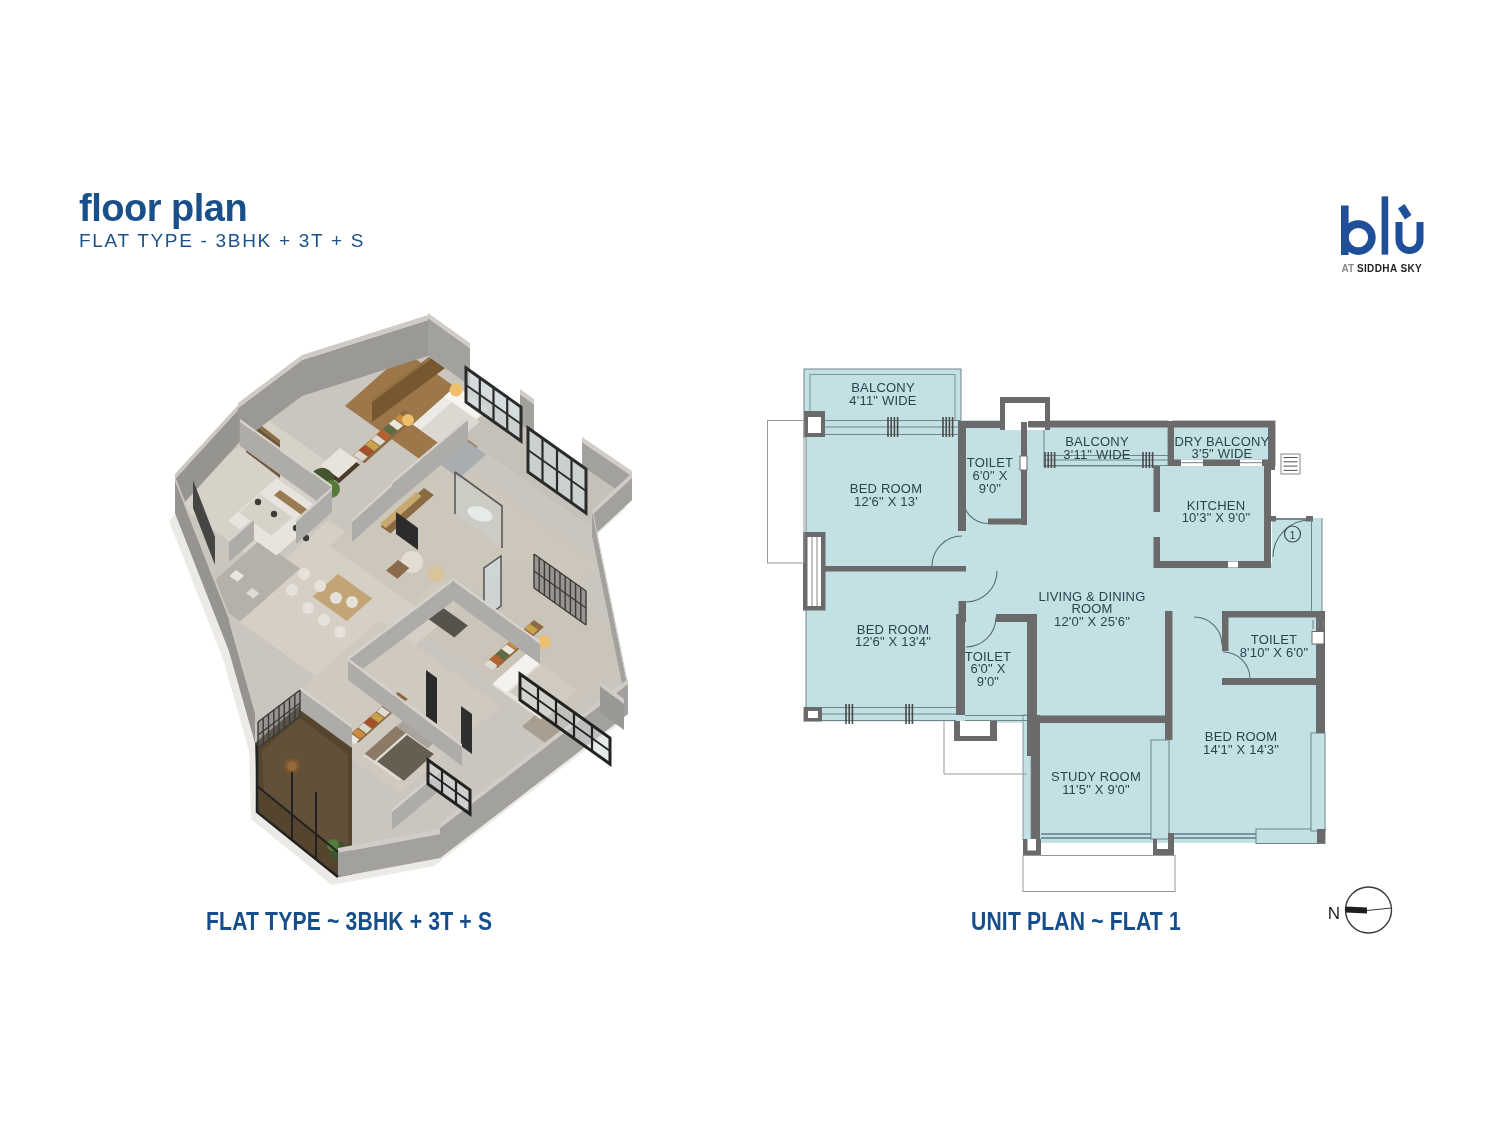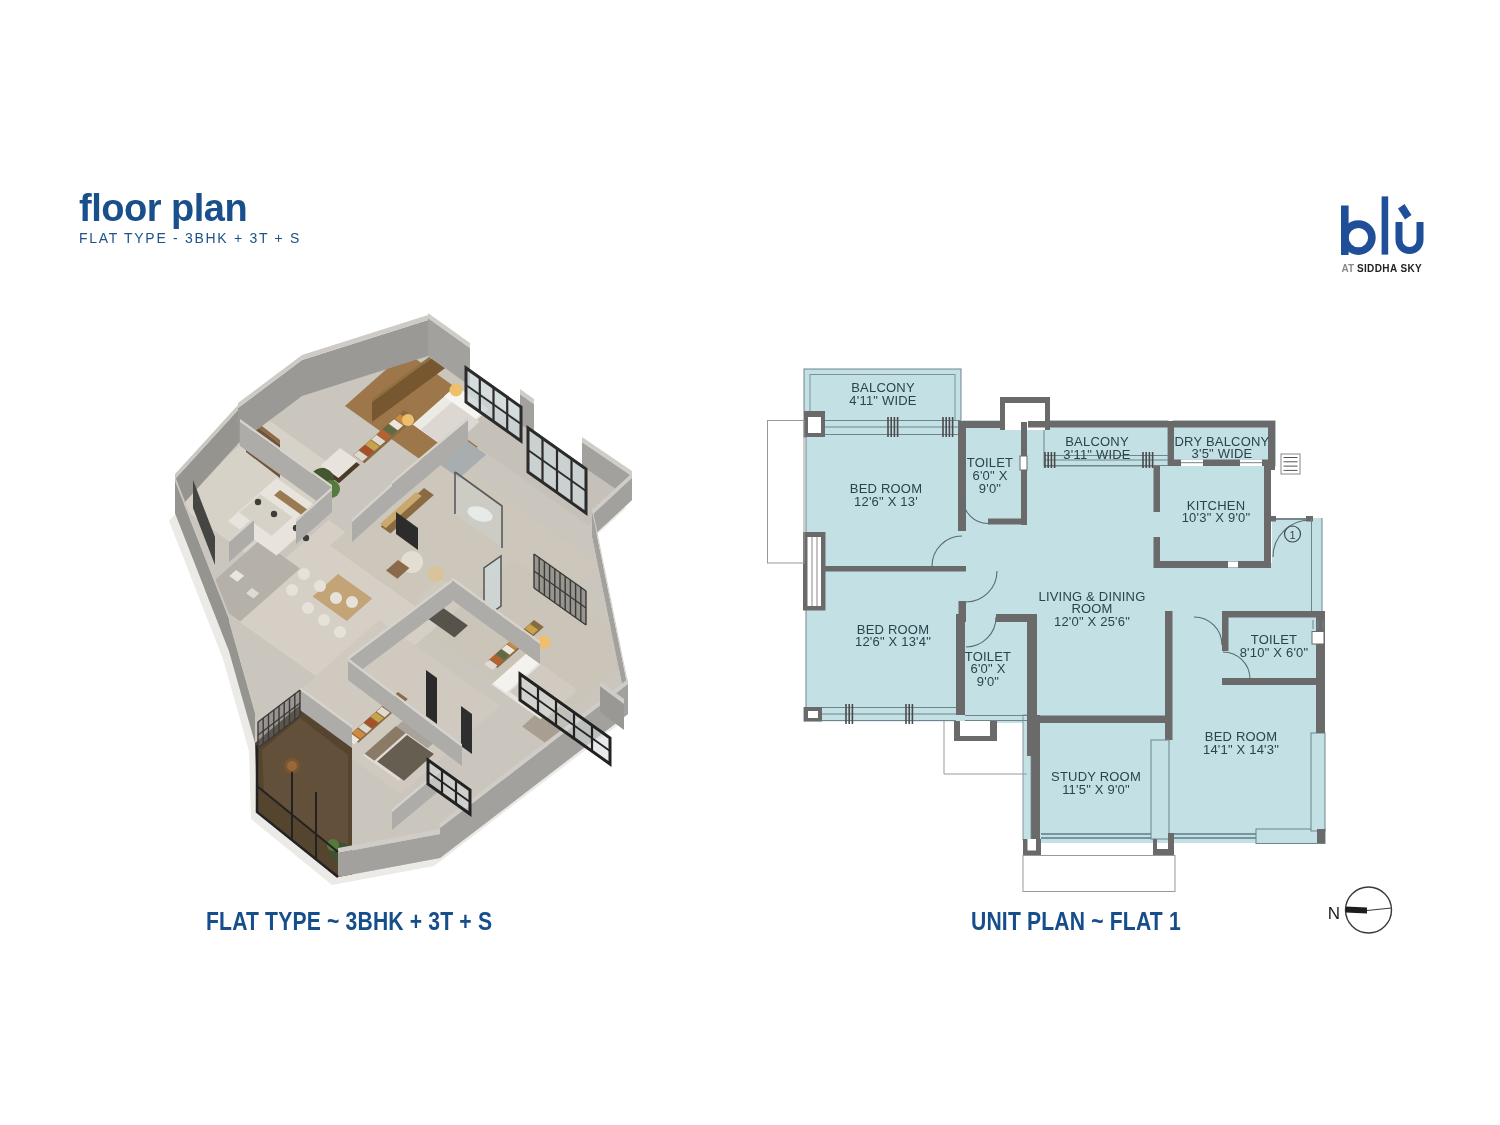--- a/index.html
+++ b/index.html
@@ -1,17 +1,17 @@
 <!DOCTYPE html>
 <html><head><meta charset="utf-8">
 <style>
 html,body{margin:0;padding:0;background:#fff}
 body{width:1500px;height:1125px;position:relative;overflow:hidden;font-family:"Liberation Sans",sans-serif}
 .h1{position:absolute;left:79px;top:187px;font-size:38px;font-weight:bold;color:#194f8a;letter-spacing:-0.5px}
-.h2{position:absolute;left:79px;top:230px;font-size:14px;color:#1c5288;letter-spacing:1.7px}
+.h2{position:absolute;left:79px;top:230px;font-size:19px;color:#1c5288;letter-spacing:1.7px}
 .cap{position:absolute;font-size:25px;font-weight:bold;color:#164e8c;white-space:nowrap;transform:scaleX(0.845);transform-origin:0 0;letter-spacing:0.2px}
 </style></head>
 <body>
 <div class="h1">floor plan</div>
 <div class="h2">FLAT TYPE - 3BHK + 3T + S</div>
 <svg width="1500" height="1125" viewBox="0 0 1500 1125" style="position:absolute;left:0;top:0">
     <defs>
       <clipPath id="slab">
         <polygon points="428,356 632,500 592,537 628,714 440,858 338,877 257,811 255,743 229,651 175,513 238,444 300,396 370,352"></polygon>
       </clipPath>

